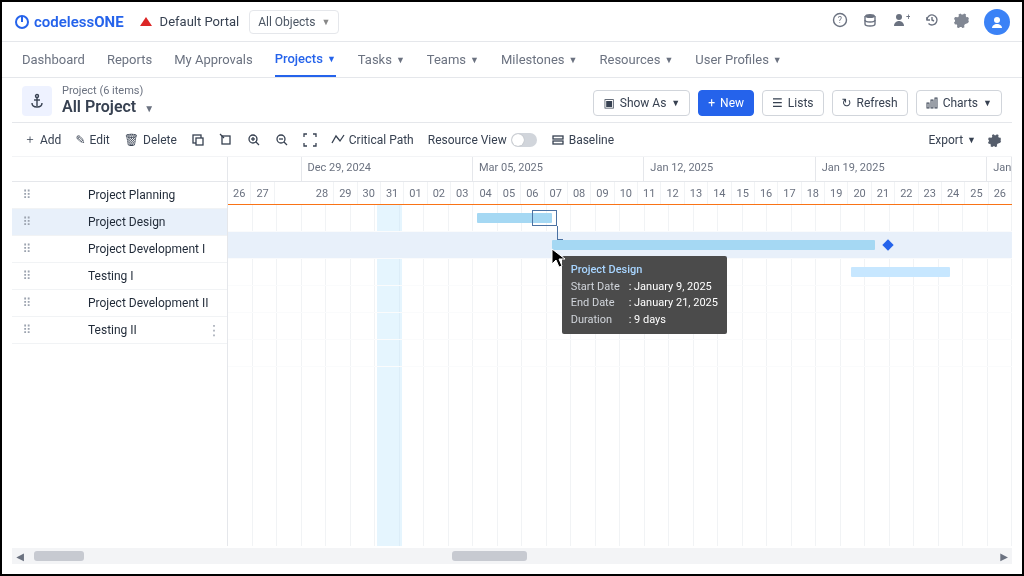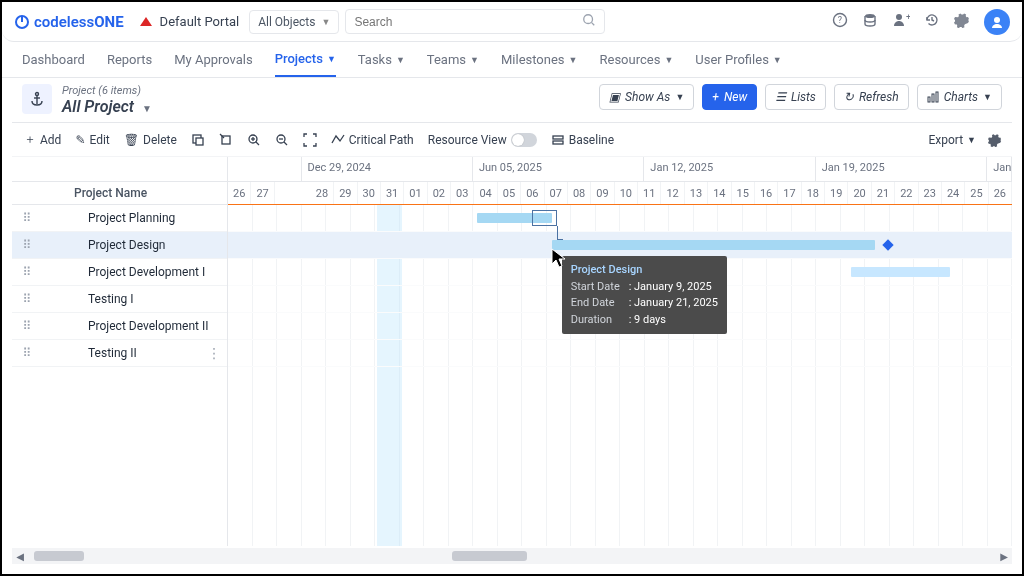--- a/index.html
+++ b/index.html
@@ -1,39 +1,39 @@
 <!DOCTYPE html>
 <html><head>
 <meta charset="utf-8">
 <style>
   * { box-sizing: border-box; margin: 0; padding: 0; }
   body { font-family: -apple-system, BlinkMacSystemFont, "Segoe UI", Roboto, Arial, sans-serif; font-size: 13px; color: #333; background: #fff; width: 1024px; height: 576px; overflow: hidden; position: relative; border: 2px solid #000; }
   
-  .topbar { display: flex; align-items: center; height: 40px; padding: 0 12px; border-bottom: 1px solid #e5e7eb; border-radius: 12px; }
+  .topbar { display: flex; align-items: center; height: 40px; padding: 0 12px; border-bottom: 1px solid #e5e7eb; }
   .logo { display: flex; align-items: center; font-weight: 600; font-size: 15px; color: #2563eb; margin-right: 14px; }
   .logo svg { margin-right: 4px; }
   .logo .one { color: #2563eb; font-weight: 700; }
   .portal { display: flex; align-items: center; font-size: 13px; color: #374151; margin-right: 10px; }
   .portal svg { margin-right: 6px; }
   .obj-sel { display: flex; align-items: center; font-size: 12px; color: #4b5563; border: 1px solid #e5e7eb; border-radius: 4px; padding: 4px 8px; margin-right: 6px; }
   .obj-sel .caret { margin-left: 6px; font-size: 9px; color: #888; }
   .search { flex: 1; display: flex; align-items: center; border: 1px solid #e5e7eb; border-radius: 4px; padding: 3px 8px; max-width: 260px; }
   .search input { border: none; outline: none; flex: 1; font-size: 12px; background: transparent; }
   .search .sicon { color: #9ca3af; }
   .top-icons { margin-left: auto; display: flex; align-items: center; gap: 14px; color: #6b7280; }
   .top-icons .avatar { width: 26px; height: 26px; border-radius: 50%; background: #3b82f6; color: #fff; display: flex; align-items: center; justify-content: center; }
   
   .nav { display: flex; align-items: center; height: 36px; padding: 0 20px; border-bottom: 1px solid #e5e7eb; gap: 22px; font-size: 13px; color: #6b7280; }
   .nav .tab { display: flex; align-items: center; height: 100%; cursor: pointer; }
   .nav .tab .caret { font-size: 9px; margin-left: 4px; }
   .nav .tab.active { color: #2563eb; border-bottom: 2px solid #2563eb; font-weight: 500; }
   
   .workspace { position: absolute; top: 76px; left: 10px; right: 10px; bottom: 10px; background: #f3f4f6; padding: 0; }
   .ws-inner { background: #fff; margin: 0; height: 100%; display: flex; flex-direction: column; }
-  .ws-header { display: flex; align-items: flex-start; padding: 6px 10px 2px 10px; font-style: italic; }
+  .ws-header { display: flex; align-items: flex-end; padding: 6px 10px 2px 10px; }
   .anchor-ico { width: 30px; height: 30px; background: #eef2ff; border-radius: 4px; display: flex; align-items: center; justify-content: center; margin-right: 10px; color: #374151; }
   .ws-title .count { font-size: 11px; color: #6b7280; }
   .ws-title .name { font-size: 16px; font-weight: 600; color: #374151; }
   .ws-title .caret { font-size: 10px; color: #6b7280; margin-left: 4px; }
   .ws-actions { margin-left: auto; display: flex; gap: 8px; }
   .btn { display: inline-flex; align-items: center; gap: 5px; border: 1px solid #d1d5db; background: #fff; border-radius: 4px; padding: 5px 9px; font-size: 12px; color: #374151; cursor: pointer; }
   .btn.primary { background: #2563eb; color: #fff; border-color: #2563eb; }
   .btn .caret { font-size: 9px; }
   
   .toolbar { display: flex; align-items: center; gap: 14px; padding: 8px 10px 8px 12px; border-top: 1px solid #e5e7eb; border-bottom: 1px solid #f3f4f6; margin-top: 4px; font-size: 12px; color: #374151; }
@@ -94,27 +94,20 @@
   </div>
   <div class="portal">
     <svg width="16" height="16" viewBox="0 0 16 16">
         <path d="M2 12 L8 3 L14 12 Z" fill="#dc2626"></path>
       </svg>
     <span>Default Portal</span>
   </div>
   <div class="obj-sel">
     <span>All Objects</span>
     <span class="caret">▼</span>
-  </div>
-  <div class="search">
-    <input placeholder="Search" style="">
-    <span class="sicon"><svg width="14" height="14" viewBox="0 0 16 16">
-          <circle cx="7" cy="7" r="5" fill="none" stroke="#9ca3af" stroke-width="1.5"></circle>
-          <line x1="11" y1="11" x2="14" y2="14" stroke="#9ca3af" stroke-width="1.5"></line>
-        </svg></span>
   </div>
   <div class="top-icons">
     <span><svg width="16" height="16" viewBox="0 0 16 16">
           <circle cx="8" cy="8" r="6.5" fill="none" stroke="#6b7280" stroke-width="1.4"></circle>
           <text x="8" y="11" text-anchor="middle" font-size="9" fill="#6b7280">?</text>
         </svg></span>
     <span><svg width="16" height="16" viewBox="0 0 16 16" fill="#6b7280">
           <ellipse cx="8" cy="4" rx="5" ry="2"></ellipse>
           <path d="M3 4v4c0 1.1 2.2 2 5 2s5-.9 5-2V4" fill="none" stroke="#6b7280" stroke-width="1.4"></path>
           <path d="M3 8v4c0 1.1 2.2 2 5 2s5-.9 5-2V8" fill="none" stroke="#6b7280" stroke-width="1.4"></path>
@@ -252,21 +245,20 @@
             <svg width="14" height="14" viewBox="0 0 16 16" fill="#374151">
               <path d="M8 5a3 3 0 1 0 0 6 3 3 0 0 0 0-6zm6 3l1-1-1-2-1.5.3-.8-1.4.4-1.5-2-1-1 1.2h-1.6l-1-1.2-2 1 .4 1.5-.8 1.4L1 5l-1 2 1 1v1.6l-1 1 1 2 1.5-.3.8 1.4-.4 1.5 2 1 1-1.2h1.6l1 1.2 2-1-.4-1.5.8-1.4L14 11l1-2-1-1z" opacity="0.85"></path>
             </svg>
           </span>
       </span>
     </div>
 
     <div class="gantt">
       <div class="gantt-left">
         <div class="head1"></div>
-        <div class="head2">Project Name</div>
         <div id="left-rows">
             <div class="row">
               <span class="drag">⠿</span>
               <span class="pname">Project Planning</span>
             </div>
             <div class="row hi">
               <span class="drag">⠿</span>
               <span class="pname">Project Design</span>
             </div>
             <div class="row">
@@ -285,21 +277,21 @@
               <span class="drag">⠿</span>
               <span class="pname">Testing II</span>
               <span class="dots">⋮</span>
             </div>
           </div>
       </div>
       <div class="gantt-right">
         <div class="month-row" id="month-row">
             <div class="month-cell" style="width: 74.7px;"></div>
             <div class="month-cell" style="width: 174.3px;">Dec 29, 2024</div>
-            <div class="month-cell" style="width: 174.3px;">Jun 05, 2025</div>
+            <div class="month-cell" style="width: 174.3px;">Mar 05, 2025</div>
             <div class="month-cell" style="width: 174.3px;">Jan 12, 2025</div>
             <div class="month-cell" style="width: 174.3px;">Jan 19, 2025</div>
             <div class="month-cell" style="width: 24.9px;">Jan</div>
           </div>
         <div class="day-row" id="day-row">
             <div class="day-cell" style="width: 24.9px;">26</div>
             <div class="day-cell" style="width: 24.9px;">27</div>
             <div class="day-cell" style="width: 24.9px; margin-left: 36px;">28</div>
             <div class="day-cell" style="width: 24.9px;">29</div>
             <div class="day-cell" style="width: 24.9px;">30</div>

